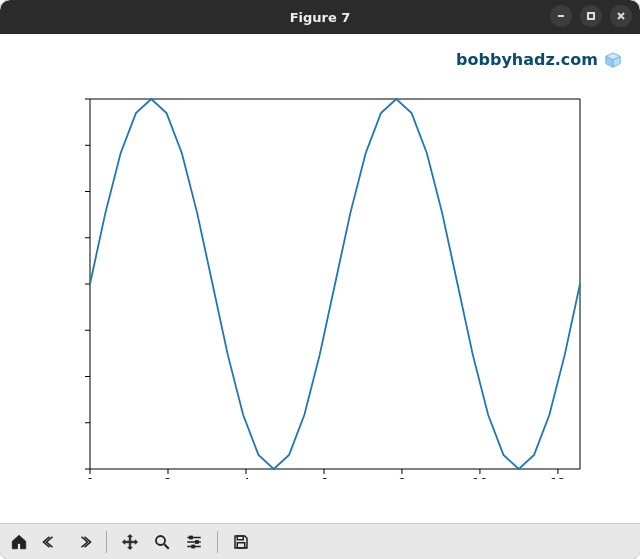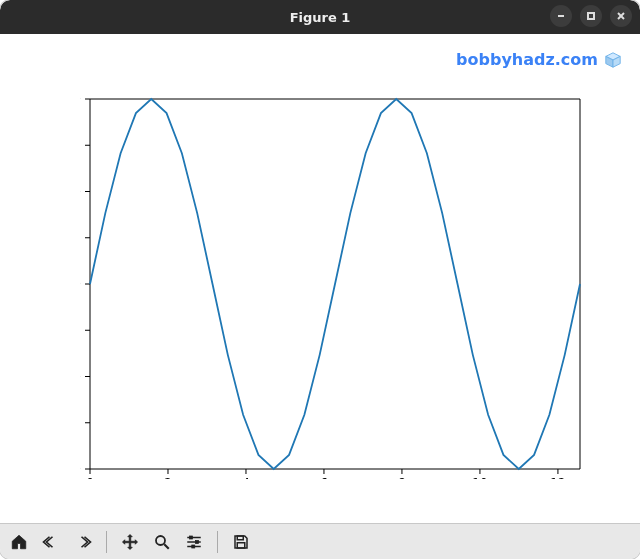--- a/index.html
+++ b/index.html
@@ -3,39 +3,39 @@
 <meta charset="utf-8">
 <style>
   html,body{margin:0;padding:0;font-family:"DejaVu Sans",Arial,sans-serif;background:#fff;}
   .window{width:640px;height:559px;background:#fff;border-radius:10px;overflow:hidden;box-shadow:0 0 0 1px #ccc;}
   .titlebar{height:34px;background:#2b2b2b;color:#eee;display:flex;align-items:center;justify-content:center;position:relative;border-radius:10px 10px 0 0;}
   .titlebar .title{font-size:13px;font-weight:600;}
   .win-controls{position:absolute;right:8px;top:5px;display:flex;gap:8px;}
   .win-btn{width:22px;height:22px;border-radius:50%;background:#3c3c3c;color:#ddd;display:flex;align-items:center;justify-content:center;font-size:11px;cursor:pointer;}
   .win-btn svg{width:10px;height:10px;fill:none;stroke:#ddd;stroke-width:2;}
   .figure-area{position:relative;width:640px;height:489px;background:#fff;}
-  .watermark{position:absolute;right:18px;top:16px;color:#3b82f6;font-size:16px;font-weight:600;display:flex;align-items:center;gap:6px;}
+  .watermark{position:absolute;right:18px;top:16px;color:#0c4a6e;font-size:16px;font-weight:600;display:flex;align-items:center;gap:6px;}
   .cube-icon{width:18px;height:18px;}
   .plot{position:absolute;left:80px;top:55px;width:510px;height:390px;}
   .axis-line{stroke:#000;stroke-width:1;}
   .tick{stroke:#000;stroke-width:1;}
   .tick-label{font-size:12px;fill:#000;font-family:inherit;}
   .curve{stroke:#1f77b4;stroke-width:1.8;fill:none;}
   .toolbar{height:36px;background:#e8e8e8;border-top:1px solid #c8c8c8;display:flex;align-items:center;padding:0 8px;gap:10px;}
   .tool-btn{width:22px;height:22px;display:flex;align-items:center;justify-content:center;cursor:pointer;}
   .tool-btn svg{width:18px;height:18px;fill:#222;stroke:#222;}
   .tool-sep{width:1px;height:22px;background:#aaa;margin:0 2px;}
 </style>
 </head>
 <body>
 
 <div class="window">
 
   <div class="titlebar">
-    <span class="title">Figure 1</span>
+    <span class="title">Figure 7</span>
     <div class="win-controls">
       <div class="win-btn">
         <svg viewBox="0 0 10 10">
             <line x1="2" y1="5" x2="8" y2="5"></line>
           </svg>
       </div>
       <div class="win-btn">
         <svg viewBox="0 0 10 10">
             <rect x="2" y="2" width="6" height="6"></rect>
           </svg>

